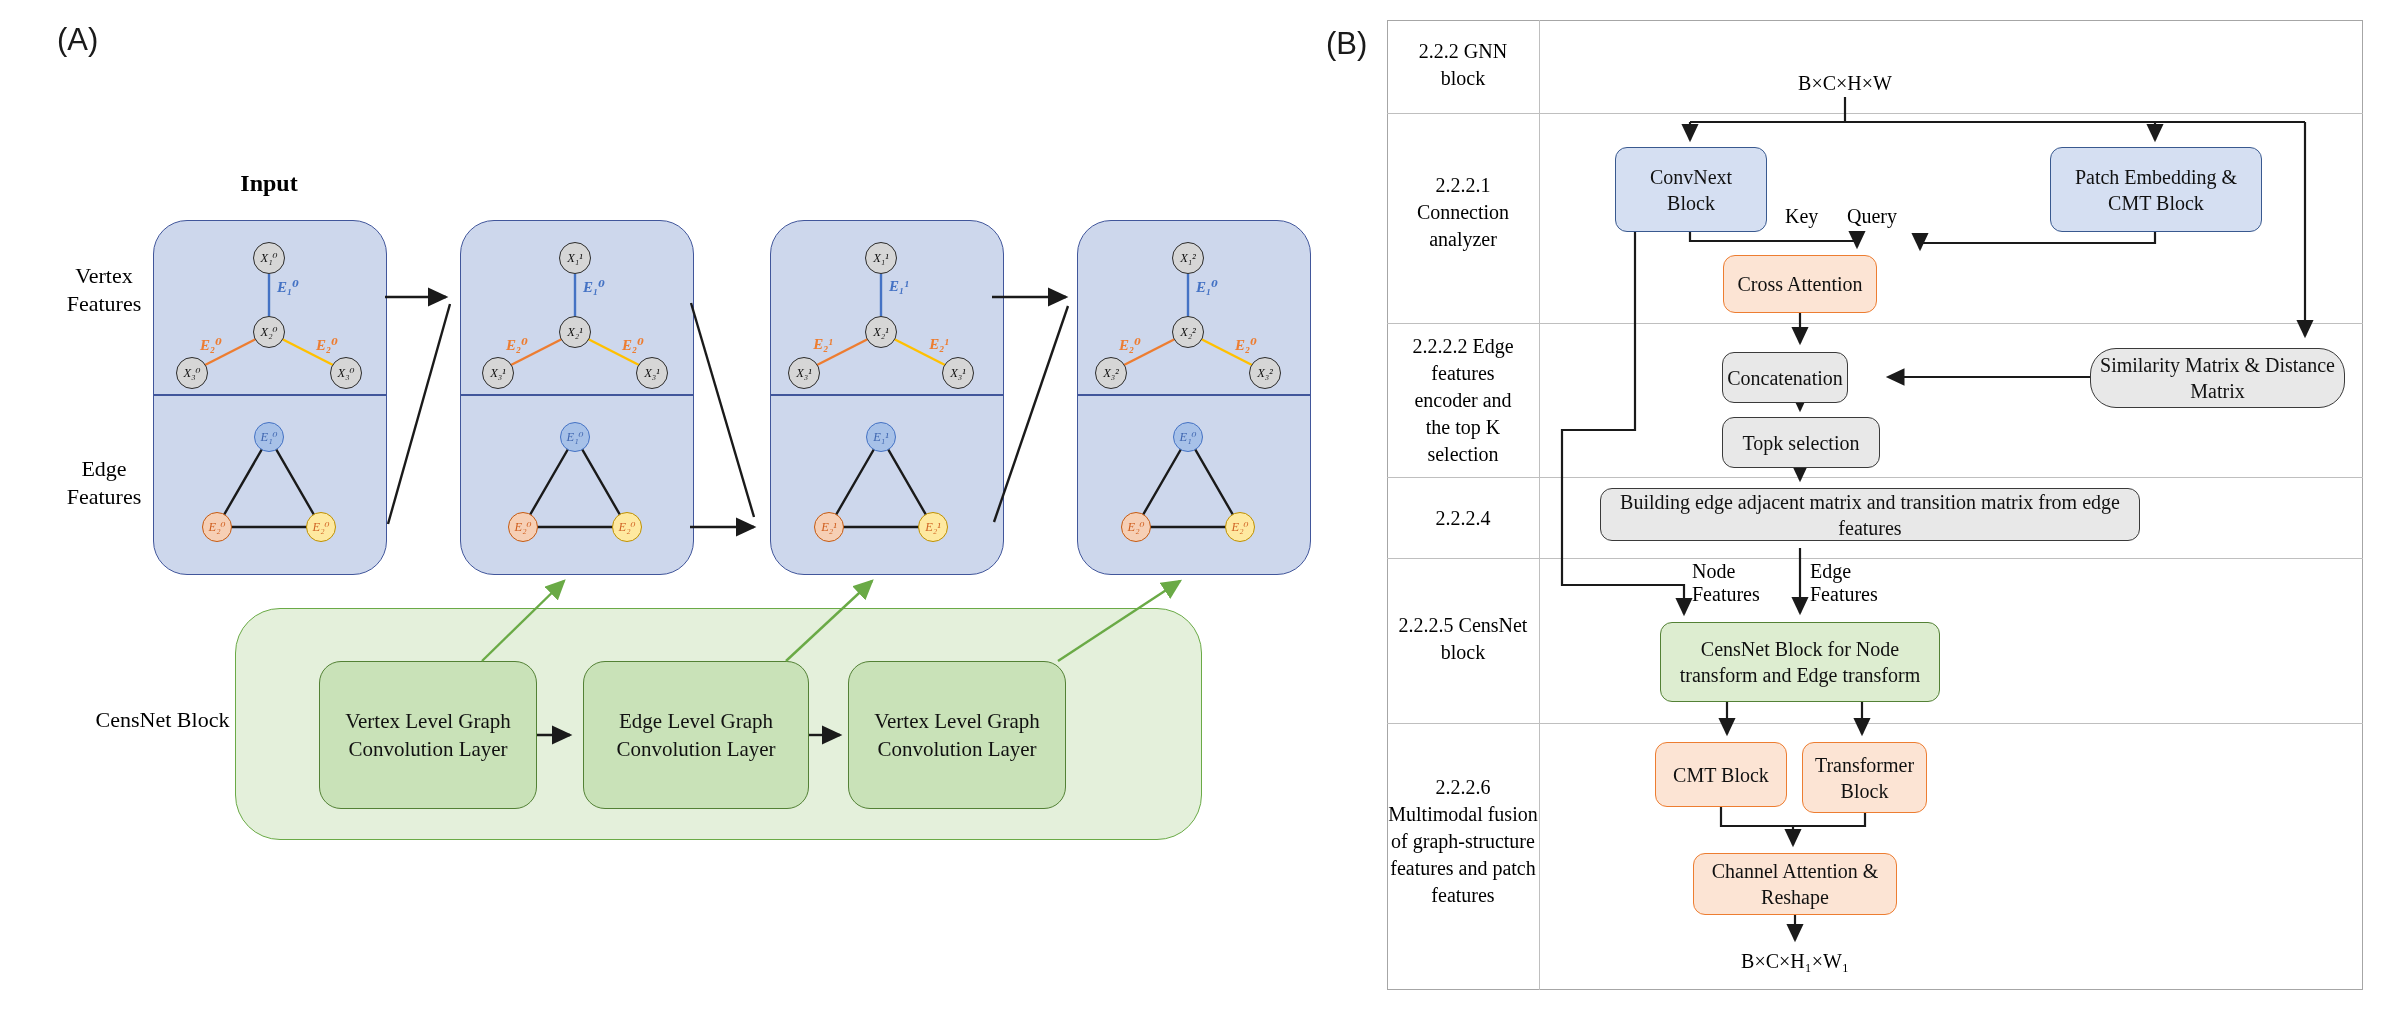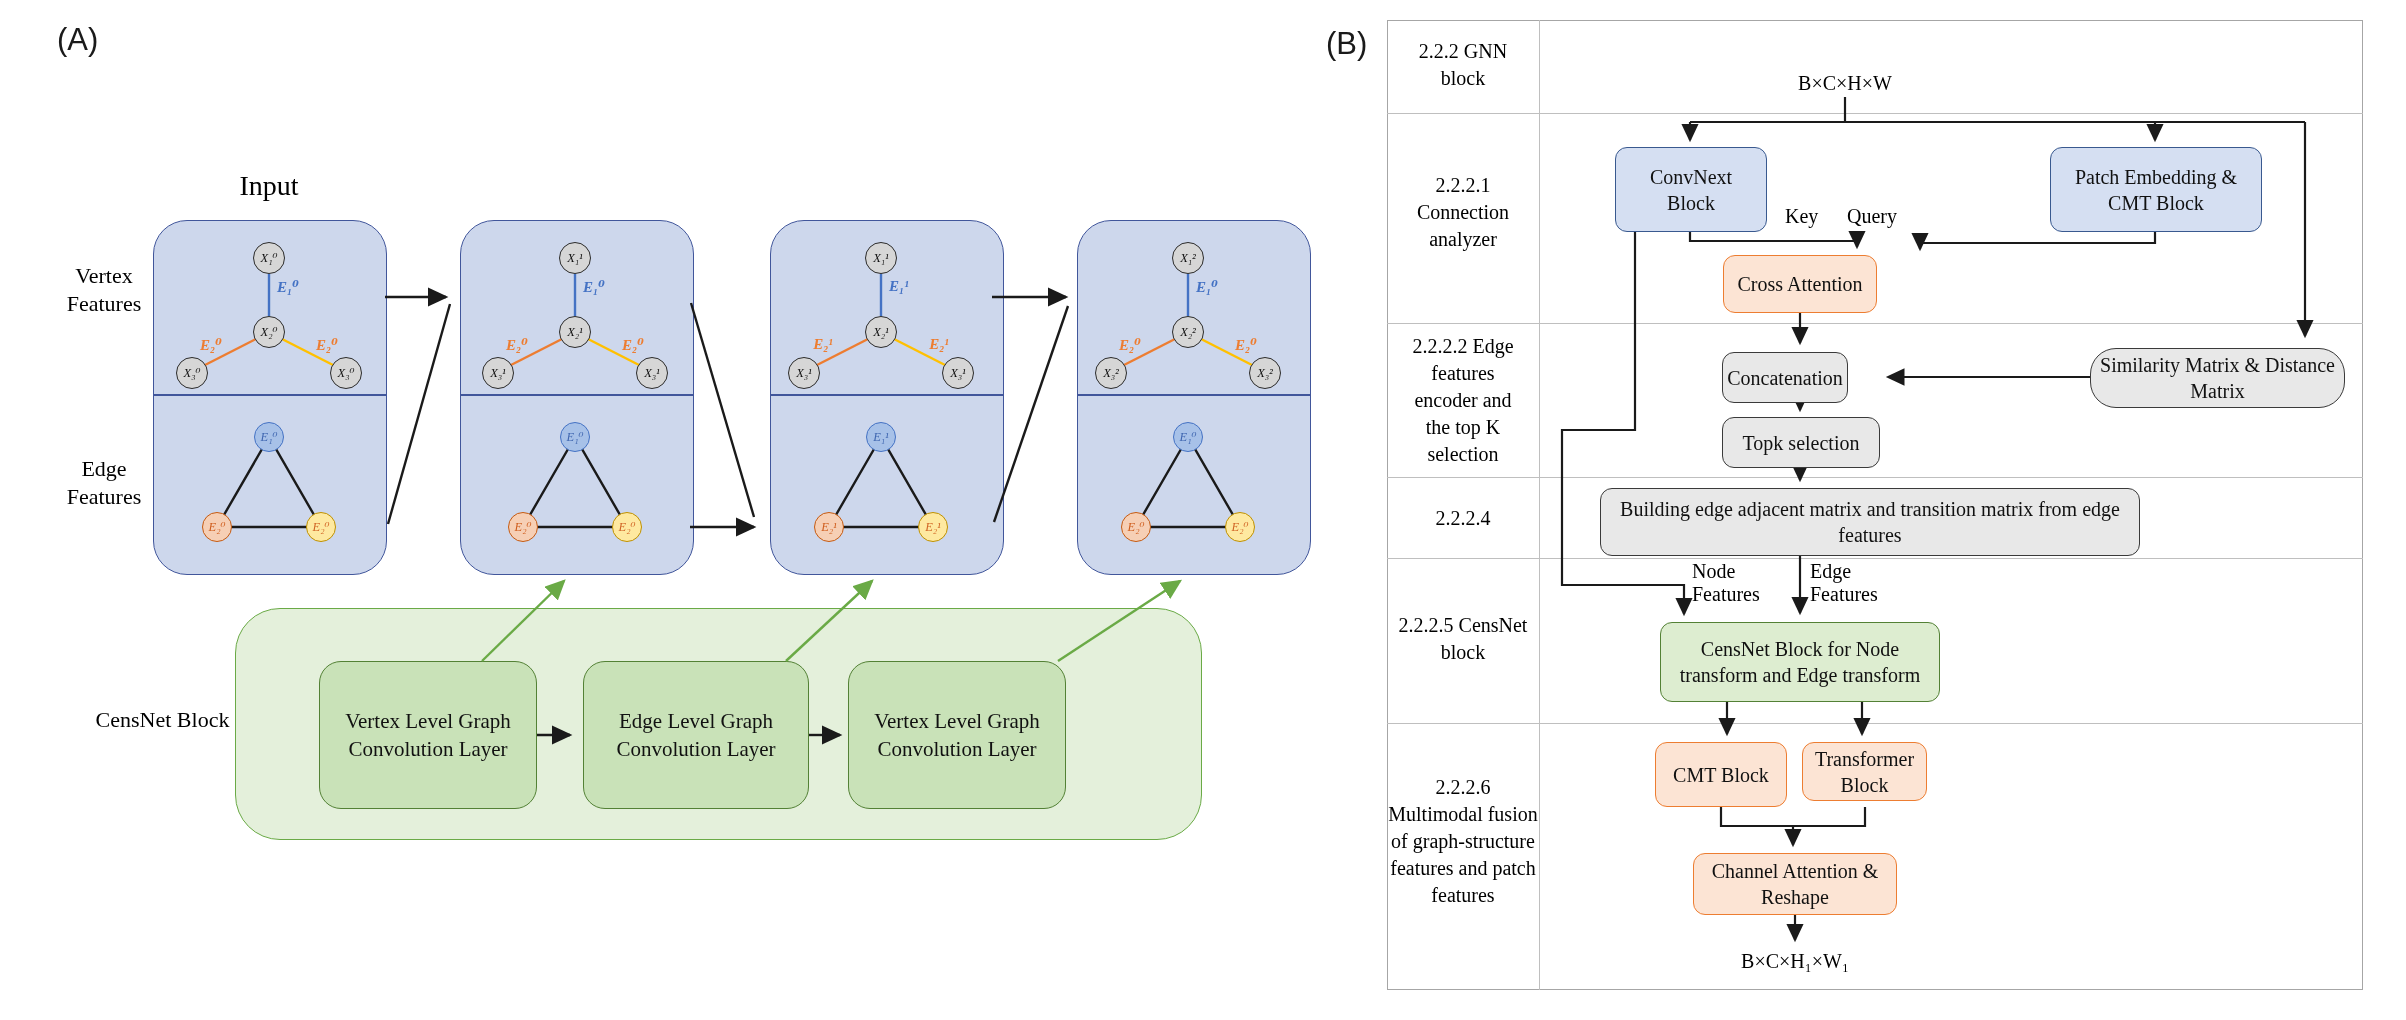--- a/index.html
+++ b/index.html
@@ -1,21 +1,21 @@
 <!DOCTYPE html>
 <html style="--c-box-blue: #cdd7ec; --c-box-border: #41569b; --c-node-gray: #d6d6d6; --c-edge-blue: #4472c4; --c-edge-orange: #ed7d31; --c-edge-yellow: #ffc000; --c-tri-blue: #a7c1e8; --c-tri-salmon: #f6cfb5; --c-tri-yellow: #fee9a0; --c-green-fill: #e4f0db; --c-green-box: #c9e2b8; --c-green-border: #6aaa46; --c-b-blue: #d5dff2; --c-b-orange: #fce4d4; --c-b-gray: #e8e8e8; --c-b-green: #ddedd0;"><head>
 <meta charset="utf-8">
 <style>
   html,body{margin:0;padding:0;background:#ffffff;}
   .canvas{position:relative;width:2406px;height:1020px;background:#fff;overflow:hidden;
           font-family:"Liberation Serif","DejaVu Serif",serif;color:#111;}
   .abs{position:absolute;}
   .panel-label{font-family:"Liberation Sans","DejaVu Sans",sans-serif;font-size:31px;color:#1a1a1a;}
   .seclabel{font-size:22px;text-align:center;line-height:1.25;color:#000;}
-  .input-label{font-size:28px;text-align:center;color:#000;}
+  .input-label{font-size:24px;text-align:center;color:#000;font-weight:bold;}
 
   
   .gbox{position:absolute;top:220px;width:232px;height:353px;background:var(--c-box-blue,#cdd7ec);
         border:1.6px solid var(--c-box-border,#41569b);border-radius:34px;z-index:1;}
   .gdiv{position:absolute;left:0;right:0;top:173px;border-top:2px solid var(--c-box-border,#41569b);}
   svg.overlay{position:absolute;left:0;top:0;z-index:2;pointer-events:none;}
   .nodes{position:absolute;left:0;top:0;width:100%;height:100%;z-index:3;pointer-events:none;}
   .xn{position:absolute;width:32px;height:32px;border-radius:50%;background:var(--c-node-gray,#d6d6d6);
       border:1.8px solid #2b2b2b;display:flex;align-items:center;justify-content:center;
       font-size:12.5px;font-style:italic;box-sizing:border-box;}
@@ -225,25 +225,25 @@
   <div class="fbox fblue" style="left:1615px;top:147px;width:152px;height:85px;">ConvNext Block</div>
   <div class="fbox fblue" style="left:2050px;top:147px;width:212px;height:85px;">Patch Embedding &amp; CMT Block</div>
 
   <div class="flowtext" style="left:1785px;top:205px;">Key</div>
   <div class="flowtext" style="left:1847px;top:205px;">Query</div>
 
   <div class="fbox forange" style="left:1723px;top:255px;width:154px;height:58px;">Cross Attention</div>
   <div class="fbox fgray" style="left:1722px;top:352px;width:126px;height:51px;">Concatenation</div>
   <div class="fbox fgray" style="left:2090px;top:348px;width:255px;height:60px;border-radius:26px;">Similarity Matrix &amp; Distance Matrix</div>
   <div class="fbox fgray" style="left:1722px;top:417px;width:158px;height:51px;">Topk selection</div>
-  <div class="fbox fgray" style="left:1600px;top:488px;width:540px;height:68px;">Building edge adjacent matrix and transition matrix from edge features</div>
+  <div class="fbox fgray" style="left:1600px;top:488px;width:540px;height:53px;">Building edge adjacent matrix and transition matrix from edge features</div>
 
   <div class="flowtext" style="left:1692px;top:560px;width:82px;">Node Features</div>
   <div class="flowtext" style="left:1810px;top:560px;width:82px;">Edge Features</div>
 
   <div class="fbox fgreen" style="left:1660px;top:622px;width:280px;height:80px;">CensNet Block for Node transform and Edge transform</div>
   <div class="fbox forange" style="left:1655px;top:742px;width:132px;height:65px;">CMT Block</div>
-  <div class="fbox forange" style="left:1802px;top:742px;width:125px;height:59px;">Transformer Block</div>
+  <div class="fbox forange" style="left:1802px;top:742px;width:125px;height:71px;">Transformer Block</div>
   <div class="fbox forange" style="left:1693px;top:853px;width:204px;height:62px;">Channel Attention &amp; Reshape</div>
 
   <div class="flowtext ctr" style="left:1695px;top:950px;width:200px;">B×C×H₁×W₁</div>
 
 </div>
 
 </body></html>

